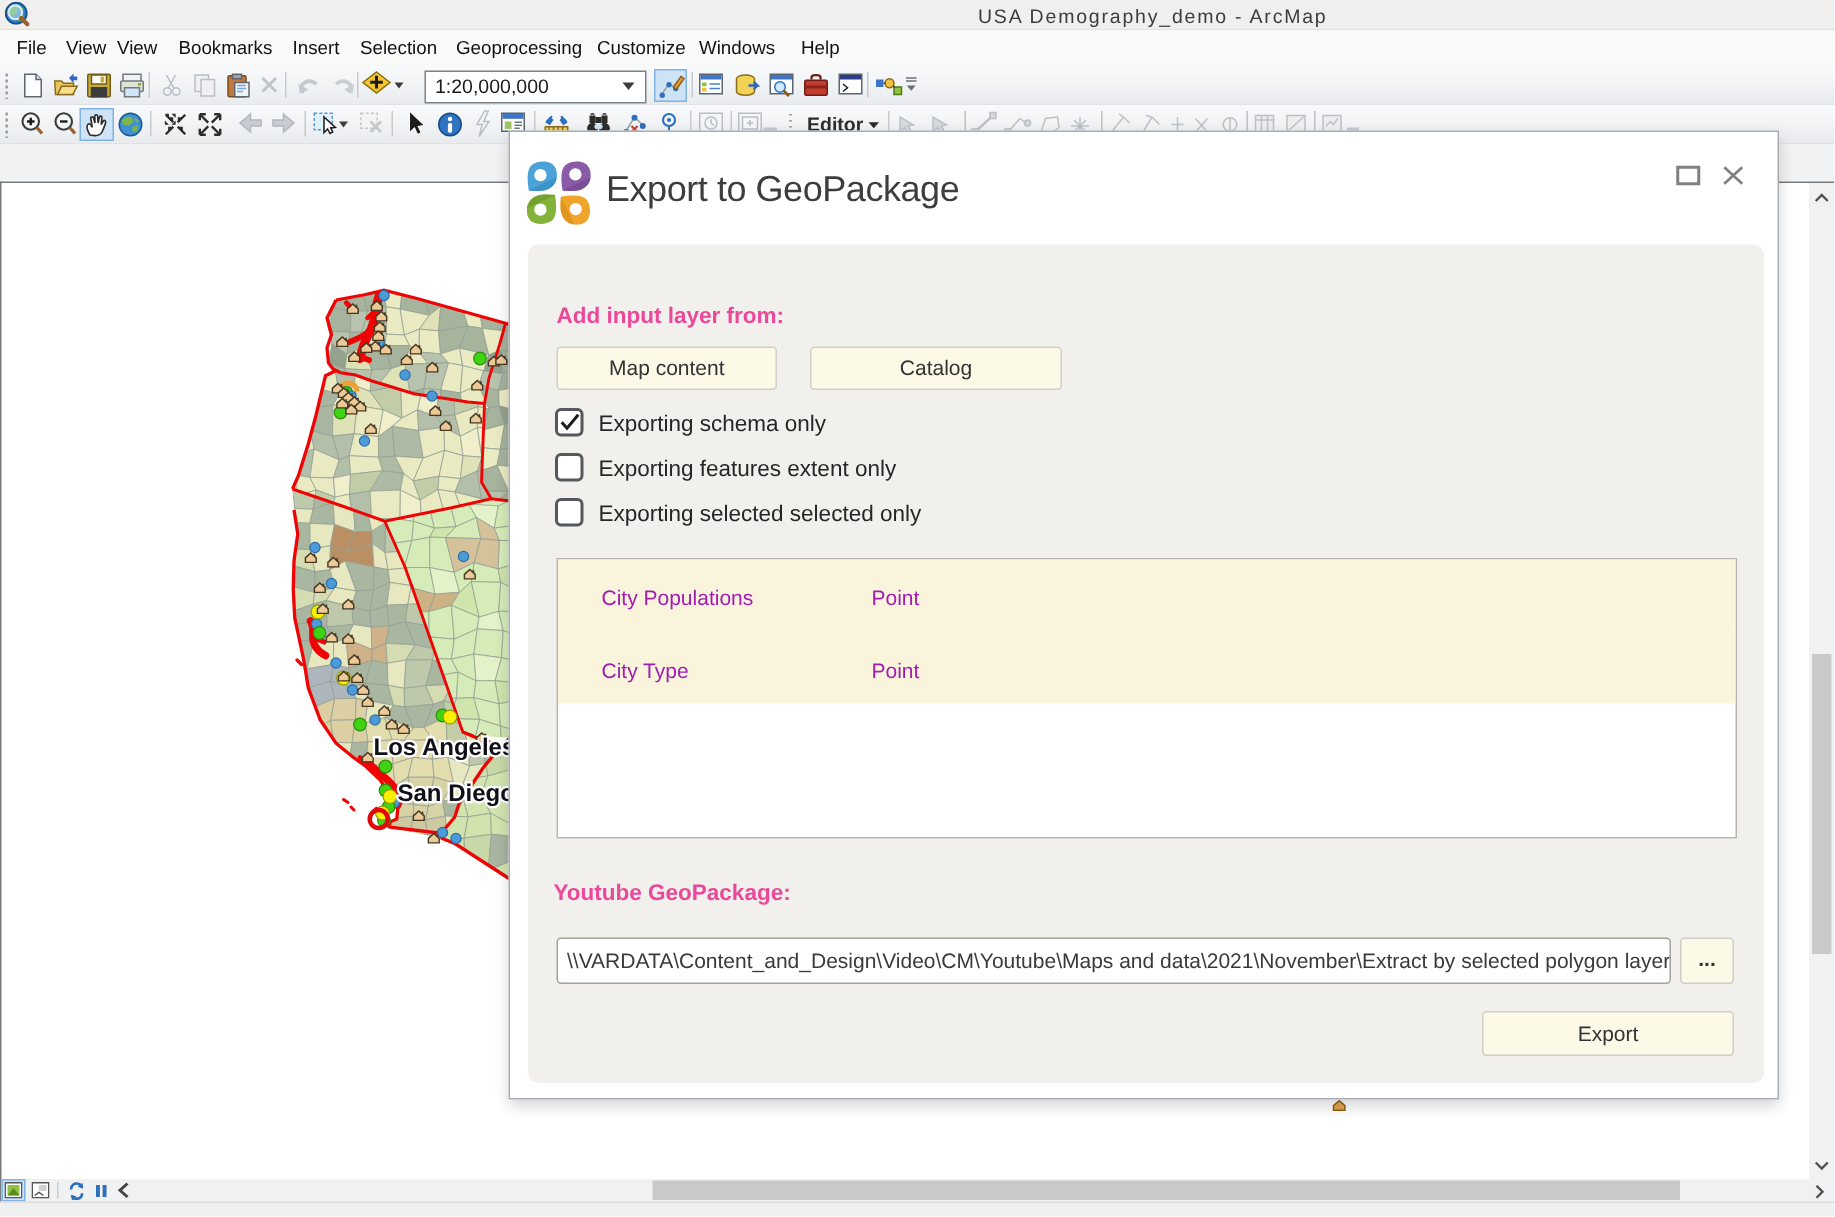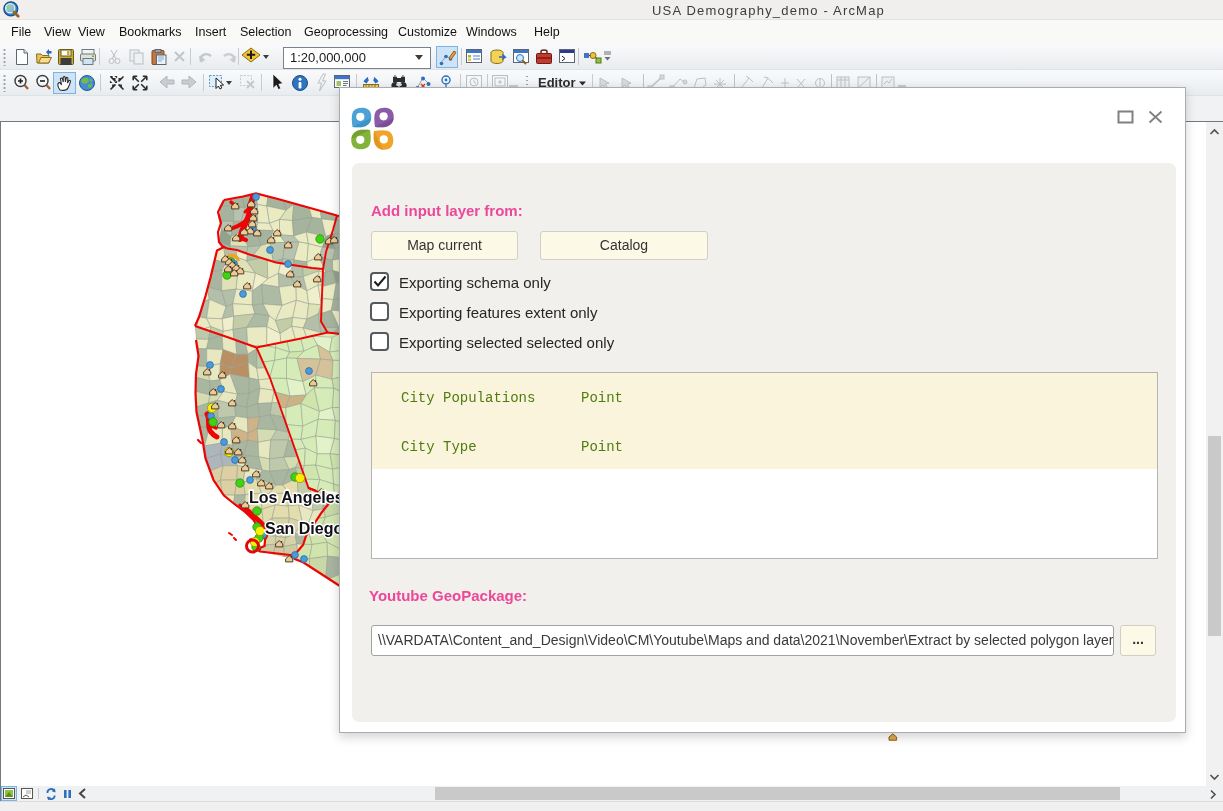--- a/index.html
+++ b/index.html
@@ -32,21 +32,21 @@
   
   #dlg { left:339px; top:87px; width:847px; height:646px; background:#fff; border:1px solid #a8adb4; box-shadow:0 4px 10px rgba(0,0,0,0.18); }
   #dlgtitle { left:64px; top:25px; font-size:24px; color:#3d3d3d; letter-spacing:-0.3px;}
   #dlgbody { left:12px; top:75px; width:824px; height:559px; background:#f1f0ed; border-radius:7px; }
   .blabel { position:absolute; font-size:15px; font-weight:bold; color:#ec4899; }
   .btn { position:absolute; background:#fdf9e7; border:1px solid #d0cfc7; border-radius:3px; font-size:14px; color:#333; text-align:center; }
   .cb { position:absolute; left:30px; width:19px; height:19px; background:#fff; border:2px solid #55585c; border-radius:4px; }
   .cblabel { position:absolute; left:59px; font-size:15px; color:#262626; }
   #list { left:31px; top:284px; width:787px; height:187px; background:#fff; border:1px solid #b5b4ae; }
   .creamrow { position:absolute; left:0; width:785px; height:48px; background:#fbf4dd; }
-  .lcell { position:absolute; font-size:14px; color:#4d7c0f;font-family:Liberation Mono, monospace; }
+  .lcell { position:absolute; font-size:14px; color:#a21caf; }
   #outpath { left:31px; top:537px; width:743px; height:31px; background:#fff; border:1px solid #a3a29c; border-radius:3px; font-size:14px; color:#3a3a3a; line-height:29px; padding-left:6px; white-space:nowrap; overflow:hidden;}
 </style>
 </head>
 <body>
 
 <div class="abs" id="titlebar"></div>
 <div class="abs" id="titletext">USA Demography_demo - ArcMap</div>
 <svg class="abs" style="left:3px;top:1px" width="17" height="17" viewBox="0 0 17 17">
   <circle cx="7.8" cy="7.8" r="7" fill="#2e7ecf" stroke="#174f88" stroke-width="1.2"></circle>
   <path d="M2.5 5.5 Q4.5 2.5 8 3.2 L9.5 6.5 6.5 9.5 2.8 8.5 Z" fill="#4fae3a"></path>
@@ -1179,29 +1179,30 @@
       </g>
     <g transform="translate(22.5,22.5) rotate(90 10.25 10.25)">
         <use href="#blob" fill="#f0a42a"></use>
         <use href="#blobsh" fill="#d88d15" opacity="0.6"></use>
       </g>
     <circle cx="9.3" cy="9.8" r="4.1" fill="#fff"></circle>
     <circle cx="32.6" cy="9.3" r="4.1" fill="#fff"></circle>
     <circle cx="9.3" cy="32.8" r="4.1" fill="#fff"></circle>
     <circle cx="32.8" cy="32.4" r="4.1" fill="#fff"></circle>
   </svg>
+  <div class="abs" id="dlgtitle">Export to GeoPackage</div>
   <svg class="abs" style="left:777px;top:22px" width="17" height="14">
       <rect x="1.5" y="1.5" width="14" height="11" fill="none" stroke="#808080" stroke-width="2"></rect>
     </svg>
   <svg class="abs" style="left:808px;top:22px" width="15" height="14">
       <path d="M1.5 1.5 L13.5 12.5 M13.5 1.5 L1.5 12.5" stroke="#808080" stroke-width="1.8"></path>
     </svg>
   <div class="abs" id="dlgbody"></div>
   <div class="blabel" style="left:31px;top:114px">Add input layer from:</div>
-  <div class="btn" style="left:31px;top:143px;width:147px;height:29px;line-height:27px">Map current</div>
+  <div class="btn" style="left:31px;top:143px;width:147px;height:29px;line-height:27px">Map content</div>
   <div class="btn" style="left:200px;top:143px;width:168px;height:29px;line-height:27px">Catalog</div>
   <div class="cb" style="top:184px"></div>
   <svg class="abs" style="left:33px;top:187px" width="14" height="13">
       <path d="M1.5 6.5 L5 10.5 12.5 1.5" stroke="#1c1c1c" stroke-width="2" fill="none"></path>
     </svg>
   <div class="cblabel" style="top:186px">Exporting schema only</div>
   <div class="cb" style="top:214px"></div>
   <div class="cblabel" style="top:216px">Exporting features extent only</div>
   <div class="cb" style="top:244px"></div>
   <div class="cblabel" style="top:246px">Exporting selected selected only</div>
@@ -1209,13 +1210,14 @@
     <div class="creamrow" style="top:0"></div>
     <div class="creamrow" style="top:48px"></div>
     <div class="lcell" style="left:29px;top:17px">City Populations</div>
     <div class="lcell" style="left:209px;top:17px">Point</div>
     <div class="lcell" style="left:29px;top:66px">City Type</div>
     <div class="lcell" style="left:209px;top:66px">Point</div>
   </div>
   <div class="blabel" style="left:29px;top:499px">Youtube GeoPackage:</div>
   <div class="abs" id="outpath">\\VARDATA\Content_and_Design\Video\CM\Youtube\Maps and data\2021\November\Extract by selected polygon layer\</div>
   <div class="btn" style="left:780px;top:537px;width:36px;height:31px;line-height:27px;font-weight:bold">...</div>
+  <div class="btn" style="left:648px;top:586px;width:168px;height:30px;line-height:28px">Export</div>
 </div>
 
 </body></html>

